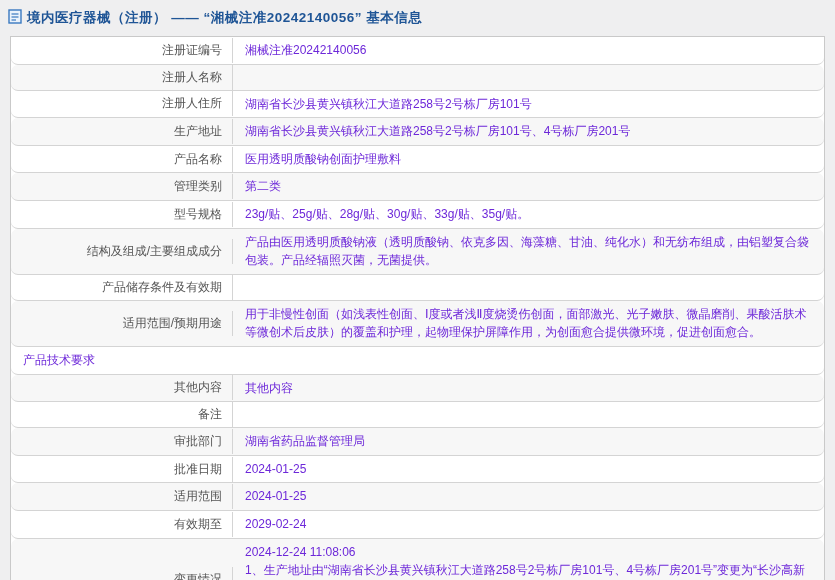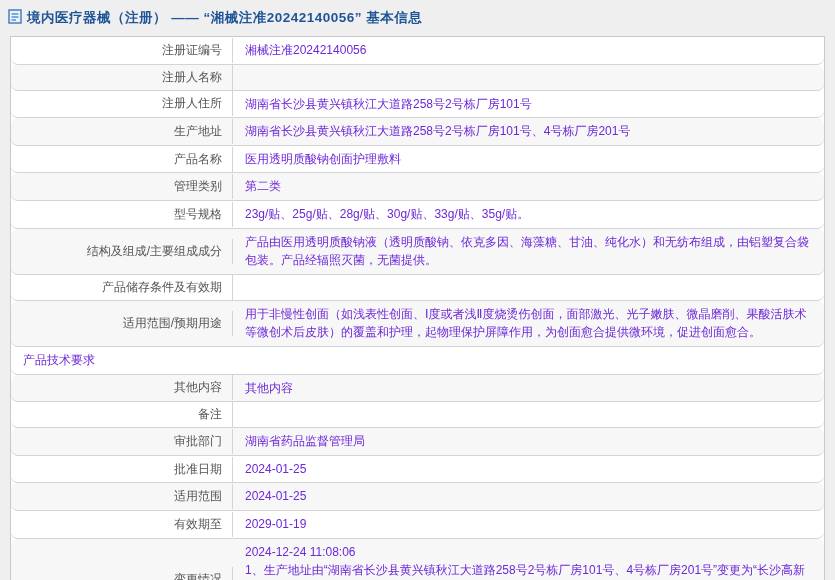--- a/index.html
+++ b/index.html
@@ -186,21 +186,21 @@
   <div class="row">
     <div class="cell-label">适用范围</div>
     <div class="cell-value">
         <span class="val-text">2024-01-25</span>
       </div>
   </div>
 
   <div class="row">
     <div class="cell-label">有效期至</div>
     <div class="cell-value">
-        <span class="val-text">2029-01-19</span>
+        <span class="val-text">2029-02-24</span>
       </div>
   </div>
 
   <div class="row xtall">
     <div class="cell-label">变更情况</div>
     <div class="cell-value">
         <span class="val-text">2024-12-24 11:08:06
 1、生产地址由“湖南省长沙县黄兴镇秋江大道路258号2号栋厂房101号、4号栋厂房201号”变更为“长沙高新开发区麓谷街道嘉运路299号标准工业厂房三(四楼)（委托生产）”;2、注册证载明的属于变更备案的备注：“受托生产企业：湖南恩普药业有限公司；统一社会信用代码：91430100MABP5HEJ8Y”。</span>
       </div>
   </div>

